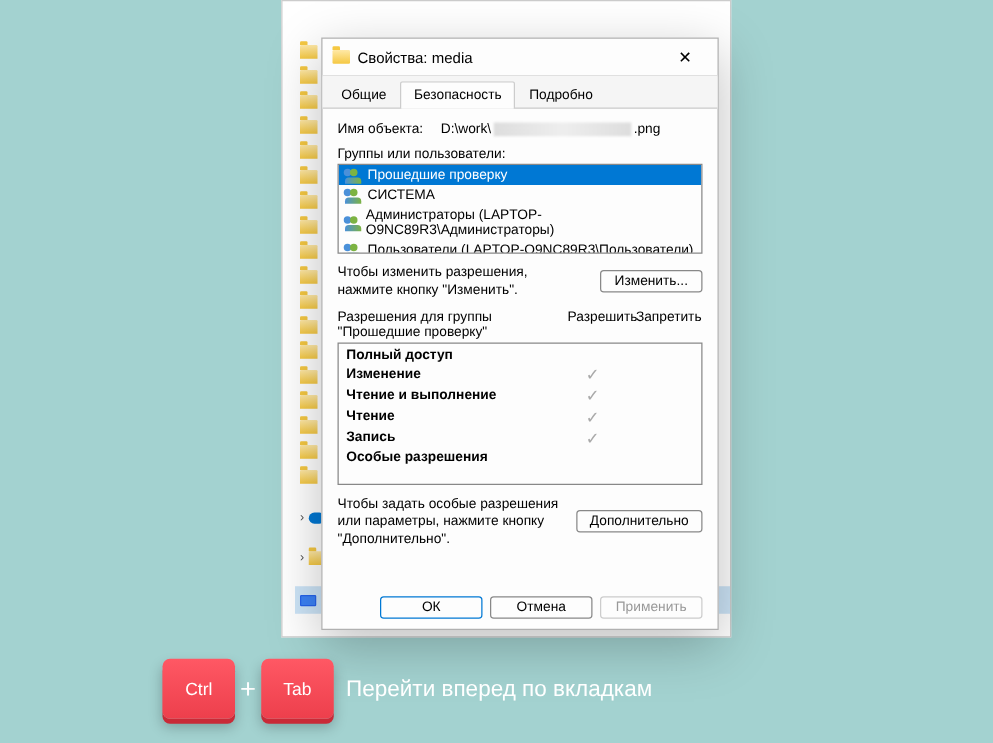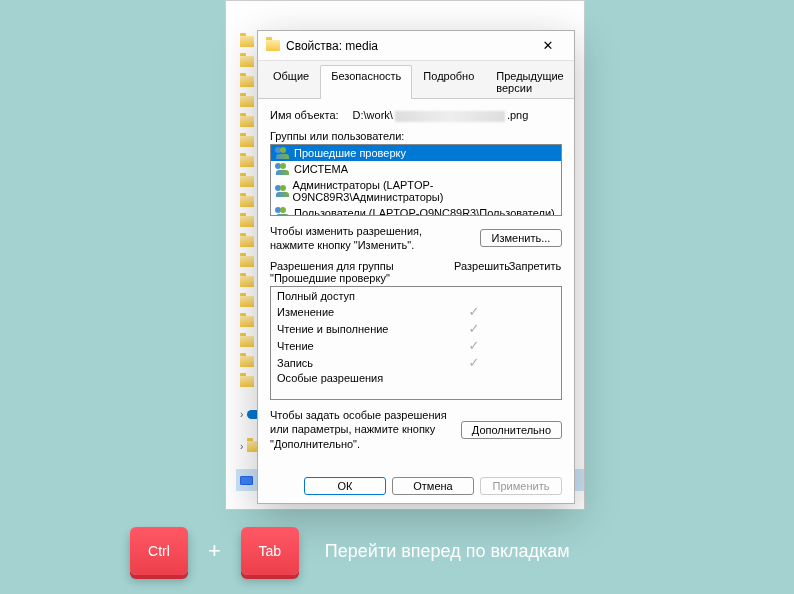--- a/index.html
+++ b/index.html
@@ -205,41 +205,41 @@
       border: 1px solid #888;
       height: 114px;
       padding: 2px 0;
     }
     .perm-row {
       display: flex;
       align-items: center;
       padding: 1px 6px;
       font-size: 11px;
     }
-    .perm-row .pn { flex: 1; }
+    .perm-row .pn { flex: 1; font-weight: bold; }
     .perm-row .pc {
       width: 54px;
       text-align: center;
       color: #aaa;
       font-size: 13px;
     }
     .footer {
       position: absolute;
       bottom: 8px; left: 16px; right: 0;
       display: flex;
       gap: 6px;
       justify-content: flex-end;
       padding: 0 12px;
     }
     .shortcut {
       position: absolute;
       left: 130px; top: 527px;
       display: flex;
       align-items: center;
-      gap: 20px;
+      gap: 4px;
     }
     .key {
       width: 58px; height: 48px;
       background: linear-gradient(#ff5864, #ed3f4c);
       border-radius: 6px;
       box-shadow: 0 4px 0 #c92a37, 0 6px 10px rgba(0,0,0,0.25);
       color: #fff;
       display: flex;
       align-items: center;
       justify-content: center;
@@ -327,21 +327,20 @@
   <div class="titlebar">
     <div class="titlebar-ico"></div>
     <div class="title-text">Свойства: media</div>
     <div class="close-btn">✕</div>
   </div>
 
   <div class="tabs">
     <div class="tab">Общие</div>
     <div class="tab active">Безопасность</div>
     <div class="tab">Подробно</div>
-    <div class="tab">Предыдущие версии</div>
   </div>
 
   <div class="content">
     <div class="row">
       <span class="lbl">Имя объекта:</span>
       <span class="lbl obj-name">
         <span>D:\work\</span><span class="blurred"></span><span>.png</span>
       </span>
     </div>
 

